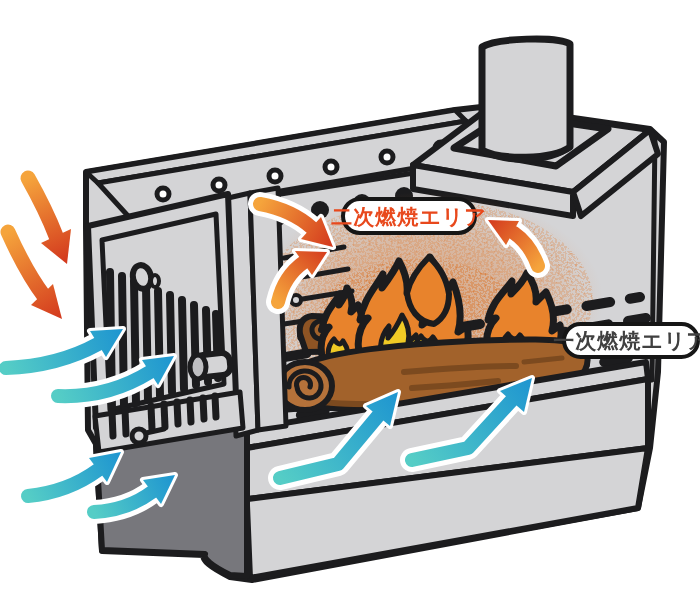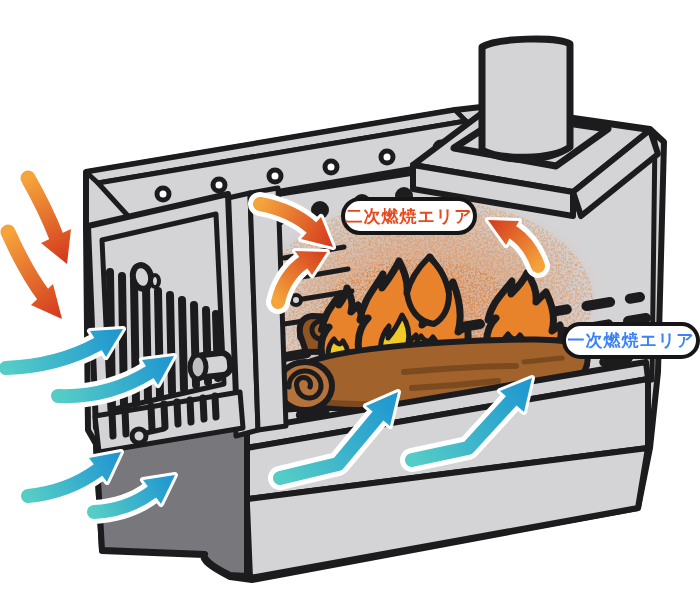--- a/index.html
+++ b/index.html
@@ -1,21 +1,21 @@
 <!DOCTYPE html>
 <html><head>
 <meta charset="utf-8">
 <style>
   html,body{margin:0;padding:0;background:#ffffff;}
   .stage{position:relative;width:700px;height:593px;background:#ffffff;overflow:hidden;
          font-family:"Liberation Sans",sans-serif;}
   .stage svg{position:absolute;left:0;top:0;}
   .pill{position:absolute;display:flex;align-items:center;justify-content:center;
         background:#ffffff;border:4px solid #161616;border-radius:22px;
-        font-weight:bold;font-size:17px;letter-spacing:1px;line-height:1;
+        font-weight:bold;font-size:21px;letter-spacing:1px;line-height:1;
         font-family:"Liberation Sans",sans-serif;white-space:nowrap;}
   .pill-secondary{left:341px;top:197px;width:128px;height:30px;}
   .pill-primary{left:562px;top:322px;width:130px;height:29px;}
 </style>
 </head>
 <body>
 
 <div class="stage">
 <svg width="700" height="593" viewBox="0 0 700 593">
   <defs>
@@ -299,14 +299,14 @@
       <path d="M412,460 L468,448 L512,400" fill="none" stroke="#ffffff" stroke-width="24" stroke-linejoin="round" stroke-linecap="round"></path>
       <polygon points="532,378 524,412 500,391" fill="#1f96d0" stroke="#ffffff" stroke-width="6" stroke-linejoin="round"></polygon>
       <path d="M412,460 L468,448 L512,400" fill="none" stroke="url(#cg6)" stroke-width="14" stroke-linejoin="round" stroke-linecap="round"></path>
       <polygon points="532,378 524,412 500,391" fill="url(#cg6)"></polygon>
     </g>
   </g>
 </svg>
 
 <div class="pill pill-secondary" style="color: rgb(232, 72, 28);">二次燃焼エリア</div>
 
-<div class="pill pill-primary" style="color: #3b82f6;">一次燃焼エリア</div>
+<div class="pill pill-primary" style="color: #404040;">一次燃焼エリア</div>
 </div>
 
 </body></html>

